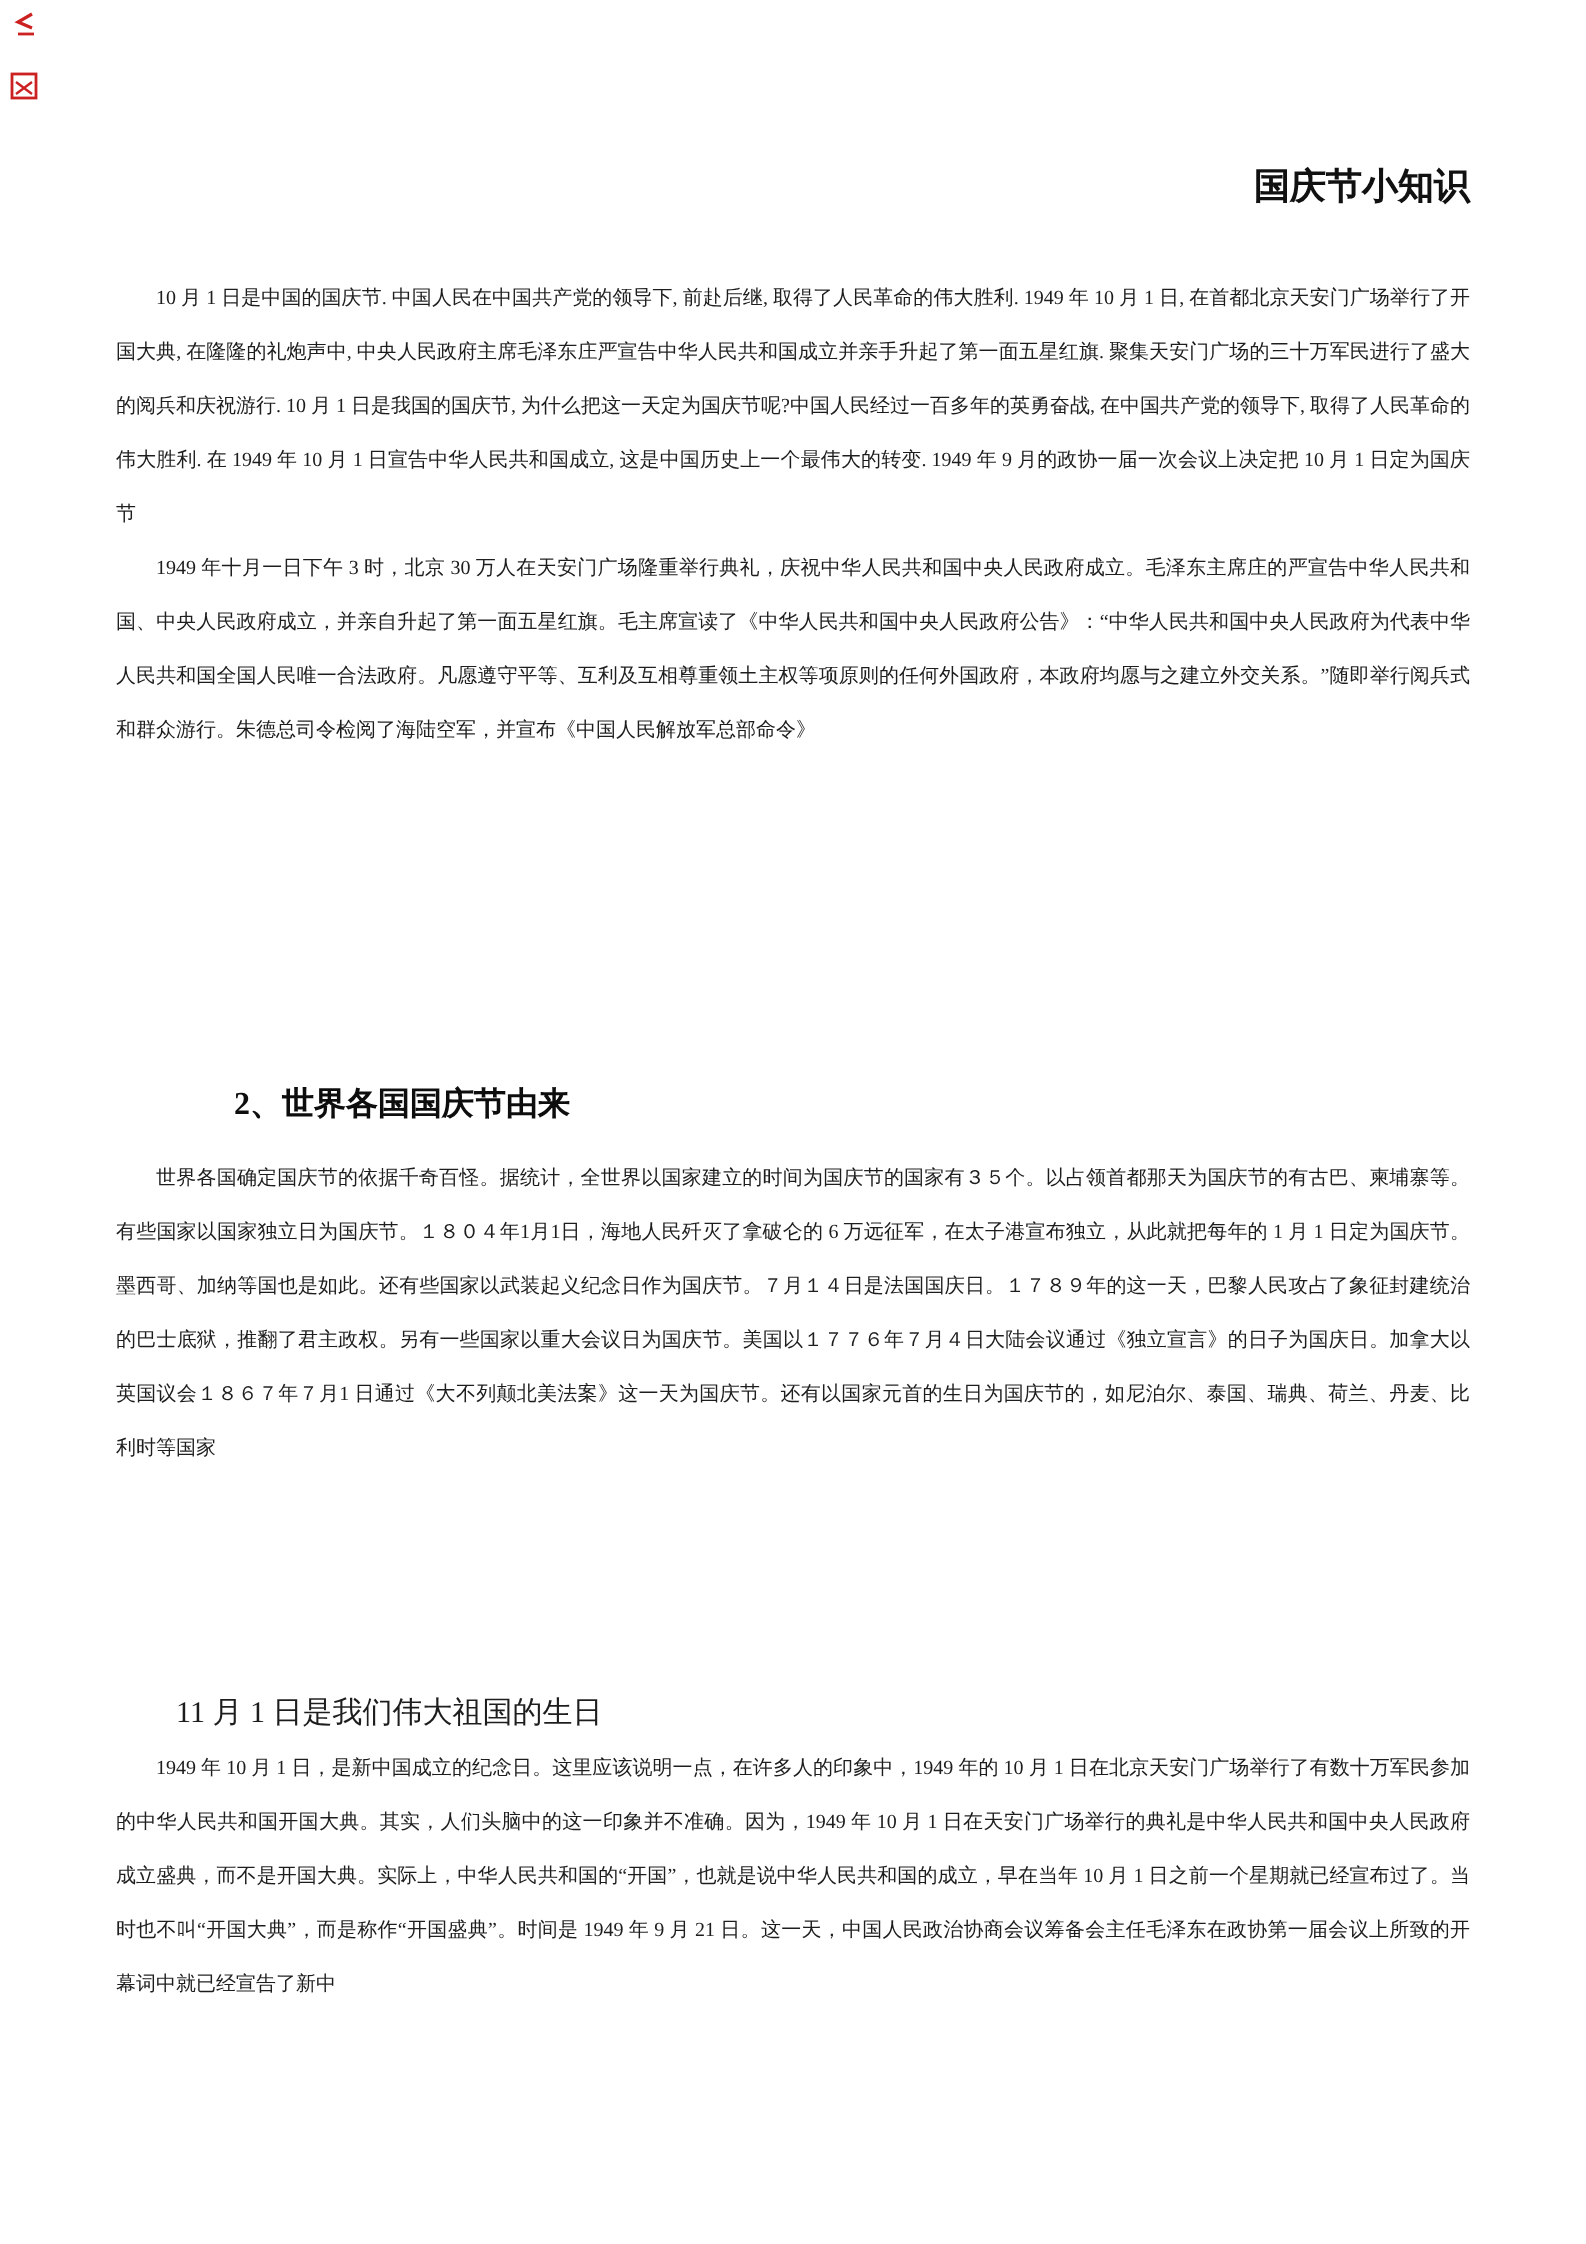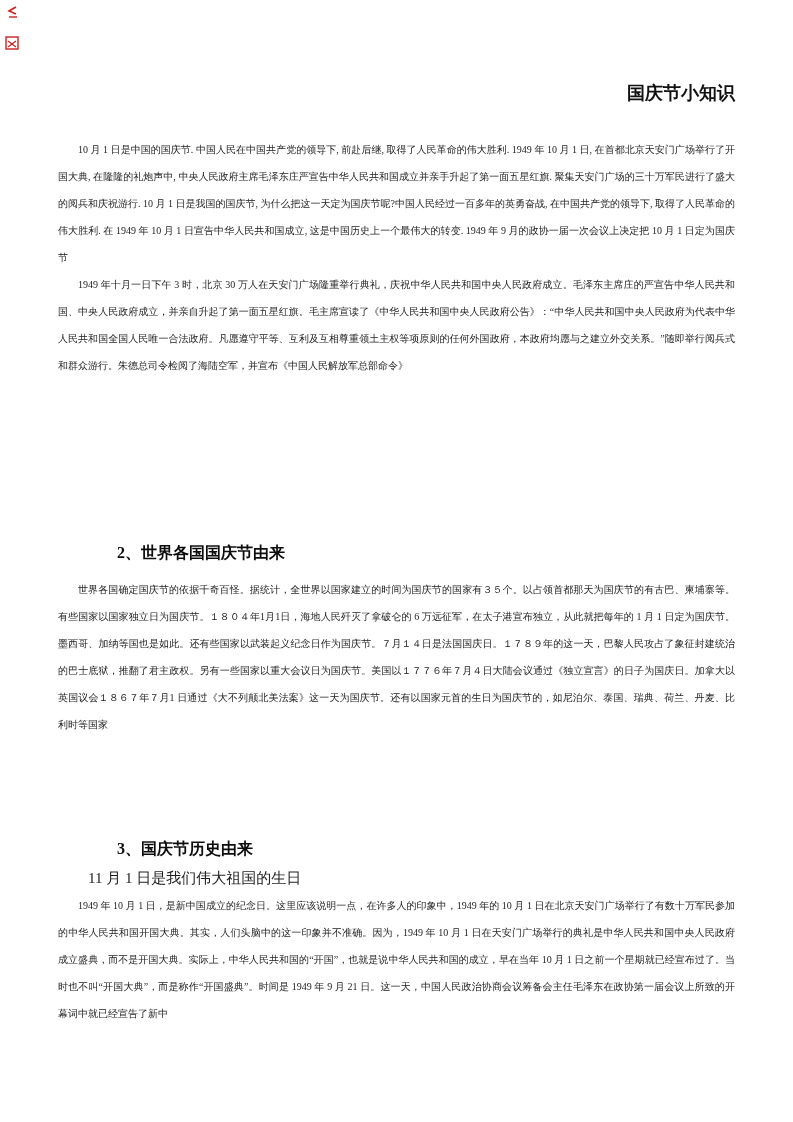--- a/index.html
+++ b/index.html
@@ -64,18 +64,17 @@
     <p class="body-par">10 月 1 日是中国的国庆节. 中国人民在中国共产党的领导下, 前赴后继, 取得了人民革命的伟大胜利. 1949 年 10 月 1 日, 在首都北京天安门广场举行了开国大典, 在隆隆的礼炮声中, 中央人民政府主席毛泽东庄严宣告中华人民共和国成立并亲手升起了第一面五星红旗. 聚集天安门广场的三十万军民进行了盛大的阅兵和庆祝游行. 10 月 1 日是我国的国庆节, 为什么把这一天定为国庆节呢?中国人民经过一百多年的英勇奋战, 在中国共产党的领导下, 取得了人民革命的伟大胜利. 在 1949 年 10 月 1 日宣告中华人民共和国成立, 这是中国历史上一个最伟大的转变. 1949 年 9 月的政协一届一次会议上决定把 10 月 1 日定为国庆节</p>
     <p class="body-par">1949 年十月一日下午 3 时，北京 30 万人在天安门广场隆重举行典礼，庆祝中华人民共和国中央人民政府成立。毛泽东主席庄的严宣告中华人民共和国、中央人民政府成立，并亲自升起了第一面五星红旗。毛主席宣读了《中华人民共和国中央人民政府公告》：“中华人民共和国中央人民政府为代表中华人民共和国全国人民唯一合法政府。凡愿遵守平等、互利及互相尊重领土主权等项原则的任何外国政府，本政府均愿与之建立外交关系。”随即举行阅兵式和群众游行。朱德总司令检阅了海陆空军，并宣布《中国人民解放军总部命令》</p>
   </div>
 
   <div class="block" id="section2-block">
     <h2 class="sec-heading">2、世界各国国庆节由来</h2>
     <p class="body-par after-heading">世界各国确定国庆节的依据千奇百怪。据统计，全世界以国家建立的时间为国庆节的国家有３５个。以占领首都那天为国庆节的有古巴、柬埔寨等。有些国家以国家独立日为国庆节。１８０４年1月1日，海地人民歼灭了拿破仑的 6 万远征军，在太子港宣布独立，从此就把每年的 1 月 1 日定为国庆节。墨西哥、加纳等国也是如此。还有些国家以武装起义纪念日作为国庆节。７月１４日是法国国庆日。１７８９年的这一天，巴黎人民攻占了象征封建统治的巴士底狱，推翻了君主政权。另有一些国家以重大会议日为国庆节。美国以１７７６年７月４日大陆会议通过《独立宣言》的日子为国庆日。加拿大以英国议会１８６７年７月1 日通过《大不列颠北美法案》这一天为国庆节。还有以国家元首的生日为国庆节的，如尼泊尔、泰国、瑞典、荷兰、丹麦、比利时等国家</p>
   </div>
 
   <div class="block" id="section3-block">
-    <h2 class="sec-heading">3、国庆节历史由来</h2>
     <p class="no-indent-lead after-heading" style="margin-top:6px !important;">11 月 1 日是我们伟大祖国的生日</p>
     <p class="body-par">1949 年 10 月 1 日，是新中国成立的纪念日。这里应该说明一点，在许多人的印象中，1949 年的 10 月 1 日在北京天安门广场举行了有数十万军民参加的中华人民共和国开国大典。其实，人们头脑中的这一印象并不准确。因为，1949 年 10 月 1 日在天安门广场举行的典礼是中华人民共和国中央人民政府成立盛典，而不是开国大典。实际上，中华人民共和国的“开国”，也就是说中华人民共和国的成立，早在当年 10 月 1 日之前一个星期就已经宣布过了。当时也不叫“开国大典”，而是称作“开国盛典”。时间是 1949 年 9 月 21 日。这一天，中国人民政治协商会议筹备会主任毛泽东在政协第一届会议上所致的开幕词中就已经宣告了新中</p>
   </div>
 
 </div>
 
 </body></html>

